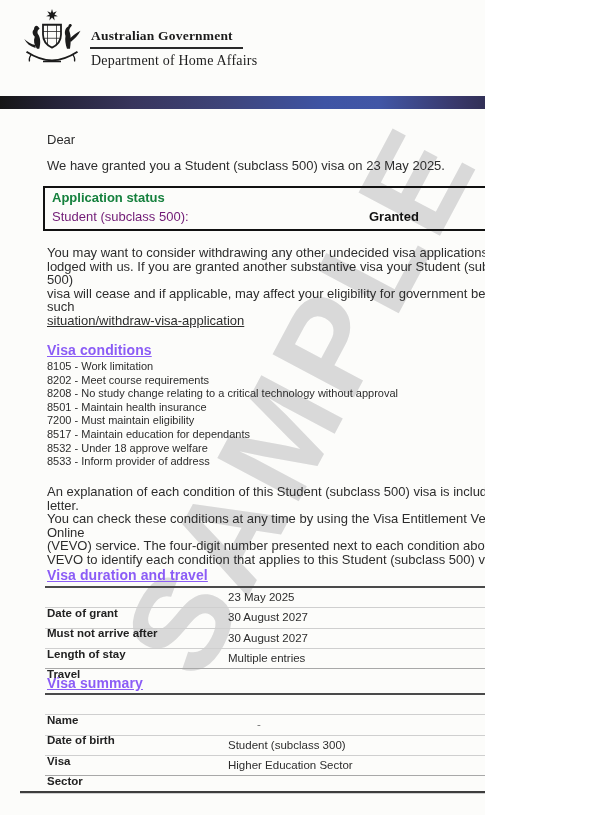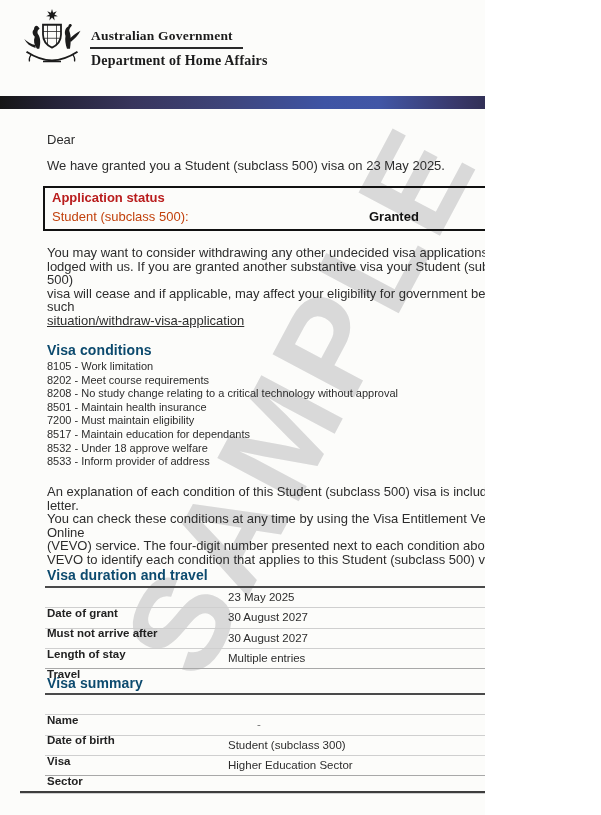--- a/index.html
+++ b/index.html
@@ -11,48 +11,48 @@
     overflow:hidden;
     font-family:"Liberation Sans", sans-serif;
     color:#2d2d2d;
   }
   .abs{position:absolute;}
 
   
   .arms{left:14px;top:9px;width:76px;height:66px;}
   .gov-name{left:91px;top:28px;font-family:"Liberation Serif", serif;font-weight:bold;font-size:13.5px;color:#1c1c1c;letter-spacing:.2px;}
   .gov-rule{left:90px;top:47px;width:153px;height:2px;background:#2a2a2a;}
-  .dept-name{left:91px;top:53px;font-family:"Liberation Serif", serif;font-weight:bold;font-size:14px;color:#1c1c1c;letter-spacing:.2px;text-align:right;}
+  .dept-name{left:91px;top:53px;font-family:"Liberation Serif", serif;font-weight:normal;font-size:14px;color:#1c1c1c;letter-spacing:.2px;text-align:right;}
   .accent-bar{left:0;top:96px;width:601px;height:13px;
     background:linear-gradient(90deg,#161616 0%,#252338 9%,#38355c 22%,#3e4479 37%,#3e54a4 54%,#4156a6 63%,#39386a 76%,#262438 88%,#191820 97%,#141414 100%);}
 
   
   .watermark{
     left:300px;top:400px;
     transform:translate(-50%,-50%) rotate(-62deg);
     transform-origin:center;
     font-size:134px;font-weight:bold;letter-spacing:6px;
     color:#d9d9d9;white-space:nowrap;
     font-family:"Liberation Sans", sans-serif;
   }
 
   
   .body-text{font-size:13px;line-height:13.5px;color:#2d2d2d;}
   .salutation{left:47px;top:133px;}
   .intro{left:47px;top:159px;}
 
   .status-box{left:43px;top:186px;width:476px;height:41px;border:2px solid #111;background:transparent;}
-  .status-title{position:absolute;left:7px;top:2px;font-size:13px;font-weight:bold;color:#b91c1c;}
-  .status-label{position:absolute;left:7px;top:21px;font-size:13px;color:#c2410c;}
+  .status-title{position:absolute;left:7px;top:2px;font-size:13px;font-weight:bold;color:#15803d;}
+  .status-label{position:absolute;left:7px;top:21px;font-size:13px;color:#701a75;}
   .status-value{position:absolute;left:324px;top:21px;font-size:13px;font-weight:bold;color:#111;}
 
   .withdraw{left:47px;top:246px;width:500px;}
   .u{text-decoration:underline;}
 
-  .section-title{font-size:14px;font-weight:bold;color:#0c4a6e;letter-spacing:.1px;}
+  .section-title{font-size:14px;font-weight:bold;color:#8b5cf6;letter-spacing:.1px;text-decoration:underline;}
   .conditions-title{left:47px;top:342px;}
   .conditions-list{left:47px;top:360px;width:500px;font-size:11px;line-height:13.6px;}
   .explanation{left:47px;top:485px;width:510px;}
   .vevo{left:47px;top:512px;width:510px;}
 
   .duration-title{left:47px;top:567px;}
   .summary-title{left:47px;top:675px;}
 
   .kv-table{left:45px;width:482px;border-top:2px solid #4a4a4a;}
   .duration-table{top:586px;}

